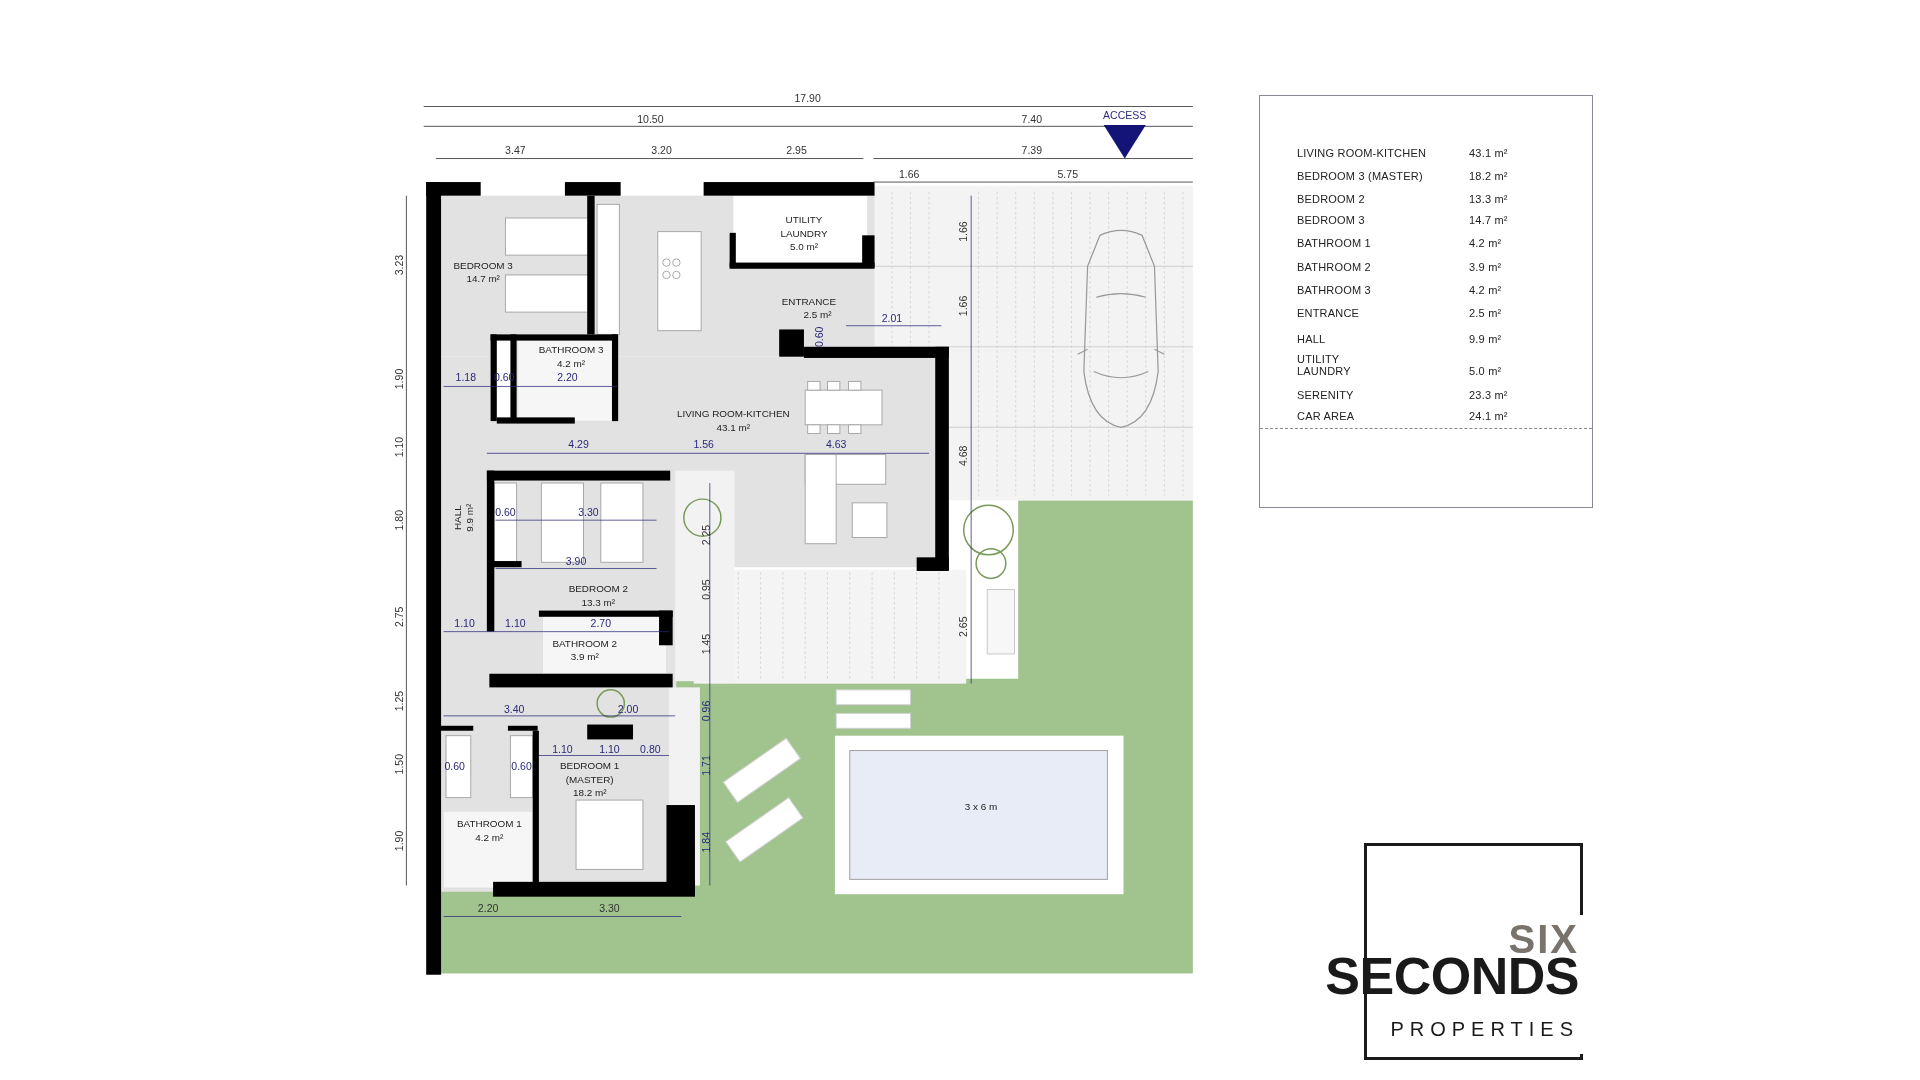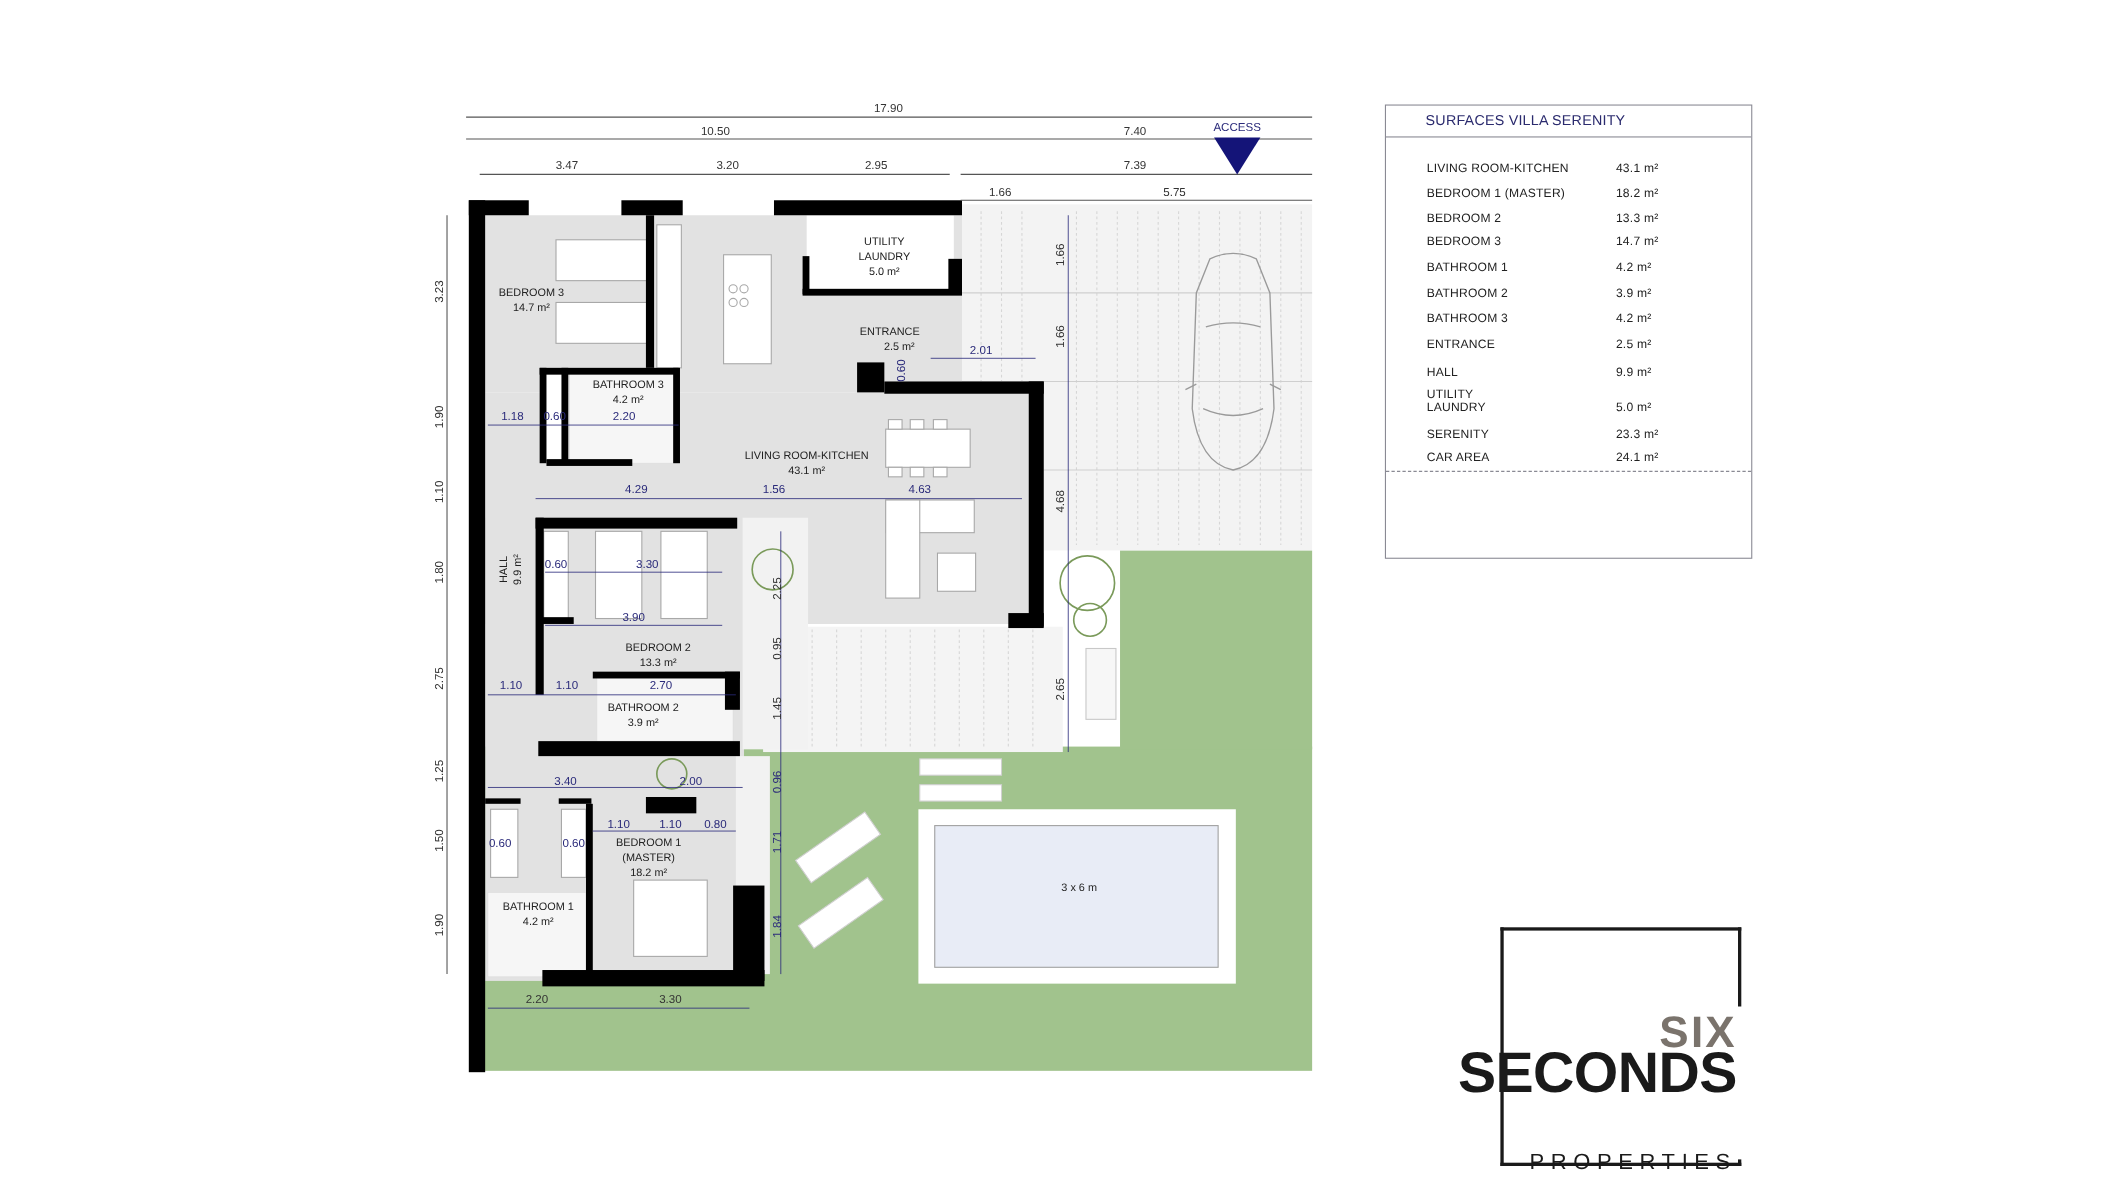--- a/index.html
+++ b/index.html
@@ -14,21 +14,21 @@
   .surf-row{display:flex;align-items:flex-end;font-size:11px;color:#222;letter-spacing:0.2px;}
   .surf-row .n{width:172px;line-height:12px;}
   .surf-row .v{line-height:12px;}
   .surf-sep{position:absolute;left:0;right:0;top:332px;height:0;border-top:1.5px dashed #8a8a94;}
   .logo{position:absolute;left:1364px;top:843px;width:219px;height:217px;text-align:center;}
   .logo .frame{position:absolute;inset:0;border-left:3px solid #1a1a1a;border-top:3px solid #1a1a1a;border-bottom:3px solid #1a1a1a;}
   .logo .frame-r1{position:absolute;right:0;top:0;width:3px;height:72px;background:#1a1a1a;}
   .logo .frame-r2{position:absolute;right:0;bottom:0;width:3px;height:6px;background:#1a1a1a;}
   .logo .six{position:absolute;right:4px;top:76px;font-size:40px;font-weight:bold;color:#7a736c;letter-spacing:2px;line-height:40px;}
   .logo .seconds{position:absolute;right:4px;top:113px;font-size:52px;font-weight:bold;color:#1a1a1a;line-height:40px;letter-spacing:-0.5px;}
-  .logo .props{position:absolute;right:4px;top:175px;font-size:20px;color:#1a1a1a;letter-spacing:6px;line-height:22px;margin-top:28px;}
+  .logo .props{position:absolute;right:4px;top:175px;font-size:20px;color:#1a1a1a;letter-spacing:6px;line-height:22px;}
 </style>
 </head>
 <body>
 
 <svg id="plan" viewBox="0 0 1550 872" xmlns="http://www.w3.org/2000/svg">
 
   <g>
     <rect x="353" y="548" width="610" height="238" fill="#a1c38d"></rect>
     <rect x="822" y="404" width="141" height="146" fill="#a1c38d"></rect>
   </g>
@@ -299,28 +299,27 @@
         <text class="room" x="476" y="643" text-anchor="middle">18.2 m²</text>
       </g>
     <g>
         <text class="room" x="395" y="668" text-anchor="middle">BATHROOM 1</text>
         <text class="room" x="395" y="679" text-anchor="middle">4.2 m²</text>
       </g>
   </g>
 </svg>
 
 <div class="surf-panel">
-  <div class="surf-title">SURFACES VILLA SERENITY</div>
   <div class="surf-list">
     <div class="surf-row" style="height:23px">
         <span class="n">LIVING ROOM-KITCHEN</span>
         <span class="v">43.1 m²</span>
       </div>
     <div class="surf-row" style="height:23px">
-        <span class="n">BEDROOM 1 (MASTER)</span>
+        <span class="n">BEDROOM 3 (MASTER)</span>
         <span class="v">18.2 m²</span>
       </div>
     <div class="surf-row" style="height:23px">
         <span class="n">BEDROOM 2</span>
         <span class="v">13.3 m²</span>
       </div>
     <div class="surf-row" style="height:21px">
         <span class="n">BEDROOM 3</span>
         <span class="v">14.7 m²</span>
       </div>

